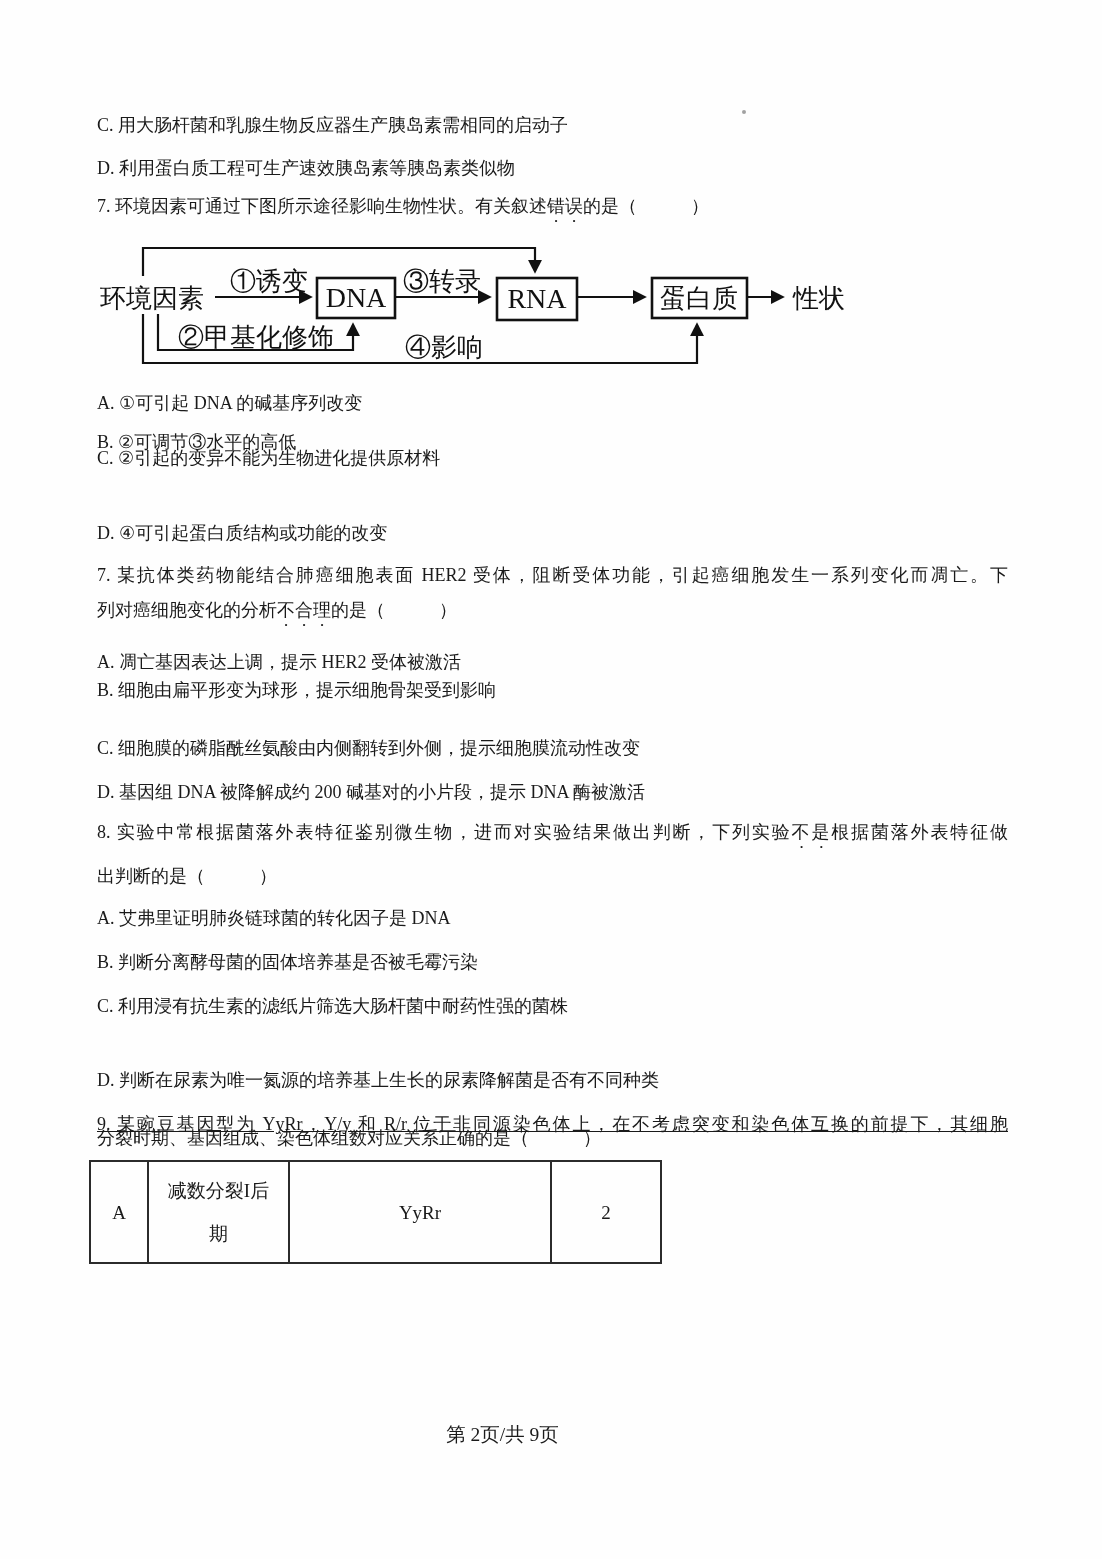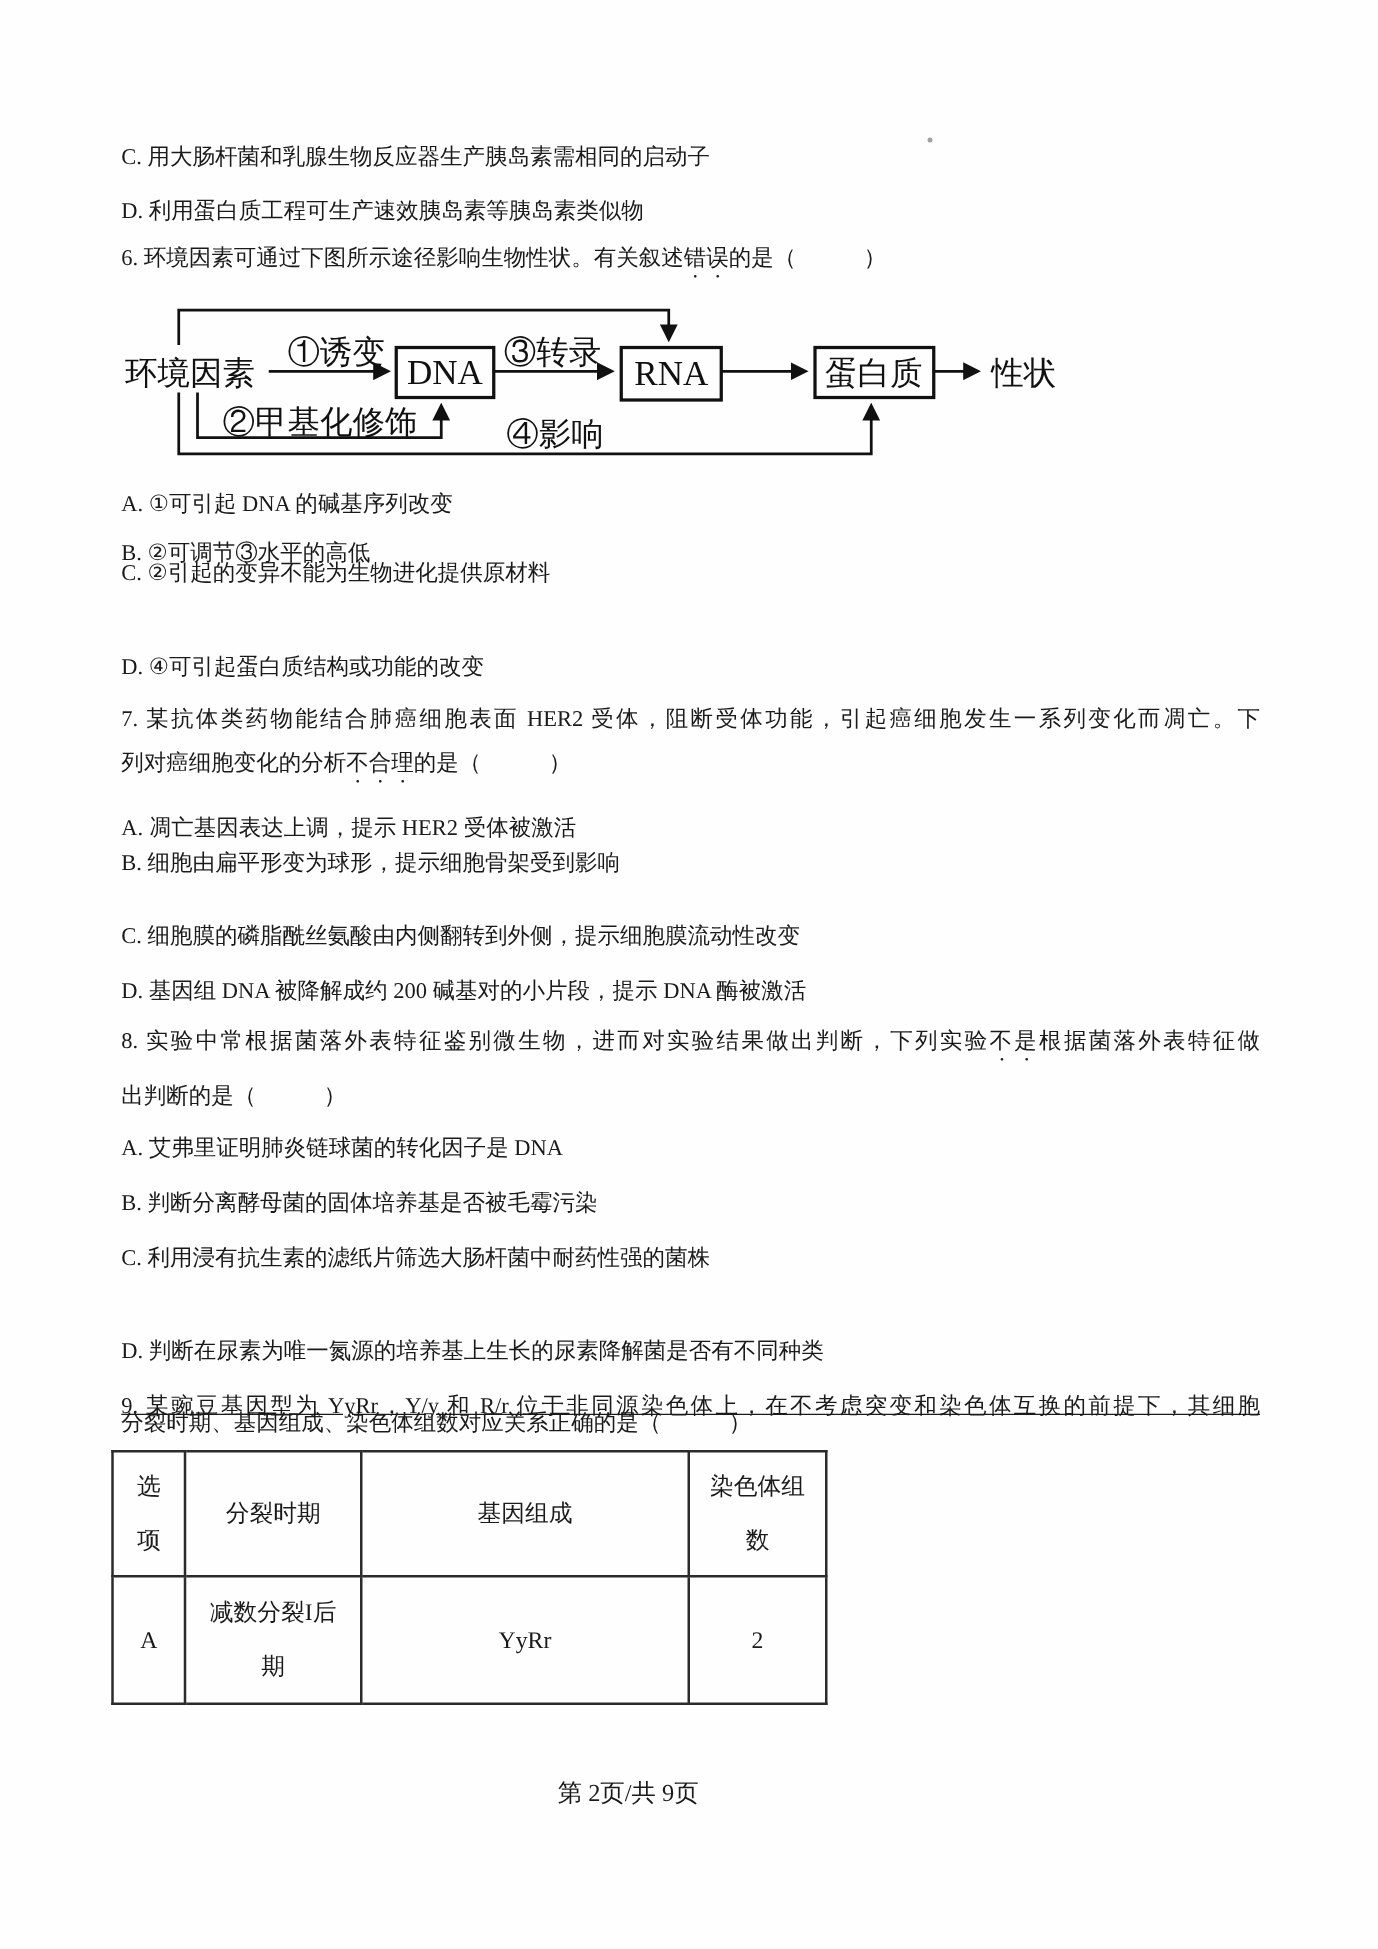--- a/index.html
+++ b/index.html
@@ -53,21 +53,21 @@
     position:absolute;left:742px;top:110px;width:4px;height:4px;
     background:#8a8a8a;border-radius:50%;opacity:.8;
   }
 </style>
 </head>
 <body>
 
 <div id="content">
     <div class="line" style="top: 113px;"><span>C. 用大肠杆菌和乳腺生物反应器生产胰岛素需相同的启动子</span></div>
     <div class="line" style="top: 156px;"><span>D. 利用蛋白质工程可生产速效胰岛素等胰岛素类似物</span></div>
-    <div class="line" style="top: 194px;"><span>6. 环境因素可通过下图所示途径影响生物性状。有关叙述</span><span class="emph">错误</span><span>的是（　　　）</span></div>
+    <div class="line" style="top: 194px;"><span>7. 环境因素可通过下图所示途径影响生物性状。有关叙述</span><span class="emph">错误</span><span>的是（　　　）</span></div>
     <div class="line" style="top: 391px;"><span>A. ①可引起 DNA 的碱基序列改变</span></div>
     <div class="line" style="top: 430px;"><span>B. ②可调节③水平的高低</span></div>
     <div class="line" style="top: 446px;"><span>C. ②引起的变异不能为生物进化提供原材料</span></div>
     <div class="line" style="top: 511px; margin-top: 10px;"><span>D. ④可引起蛋白质结构或功能的改变</span></div>
     <div class="line just" style="top: 563px;"><span>7. 某抗体类药物能结合肺癌细胞表面 HER2 受体，阻断受体功能，引起癌细胞发生一系列变化而凋亡。下</span></div>
     <div class="line" style="top: 598px;"><span>列对癌细胞变化的分析</span><span class="emph">不合理</span><span>的是（　　　）</span></div>
     <div class="line" style="top: 650px;"><span>A. 凋亡基因表达上调，提示 HER2 受体被激活</span></div>
     <div class="line" style="top: 678px;"><span>B. 细胞由扁平形变为球形，提示细胞骨架受到影响</span></div>
     <div class="line" style="top: 736px;"><span>C. 细胞膜的磷脂酰丝氨酸由内侧翻转到外侧，提示细胞膜流动性改变</span></div>
     <div class="line" style="top: 780px;"><span>D. 基因组 DNA 被降解成约 200 碱基对的小片段，提示 DNA 酶被激活</span></div>
@@ -118,26 +118,20 @@
 </svg>
 
 <table id="q9table">
   <colgroup>
     <col class="c1">
       <col class="c2">
       <col class="c3">
       <col class="c4">
   </colgroup>
   <tbody>
-      <tr class="hrow">
-    <th class="p-opt">选项</th>
-    <th class="p-phase">分裂时期</th>
-    <th class="p-gene">基因组成</th>
-    <th class="p-chrom">染色体组数</th>
-  </tr>
   <tr class="drow">
     <td class="p-opt">A</td>
     <td class="p-phase">减数分裂I后期</td>
     <td class="p-gene">YyRr</td>
     <td class="p-chrom">2</td>
   </tr>
 </tbody>
   </table>
 
 <div id="footer">第 2页/共 9页</div>

